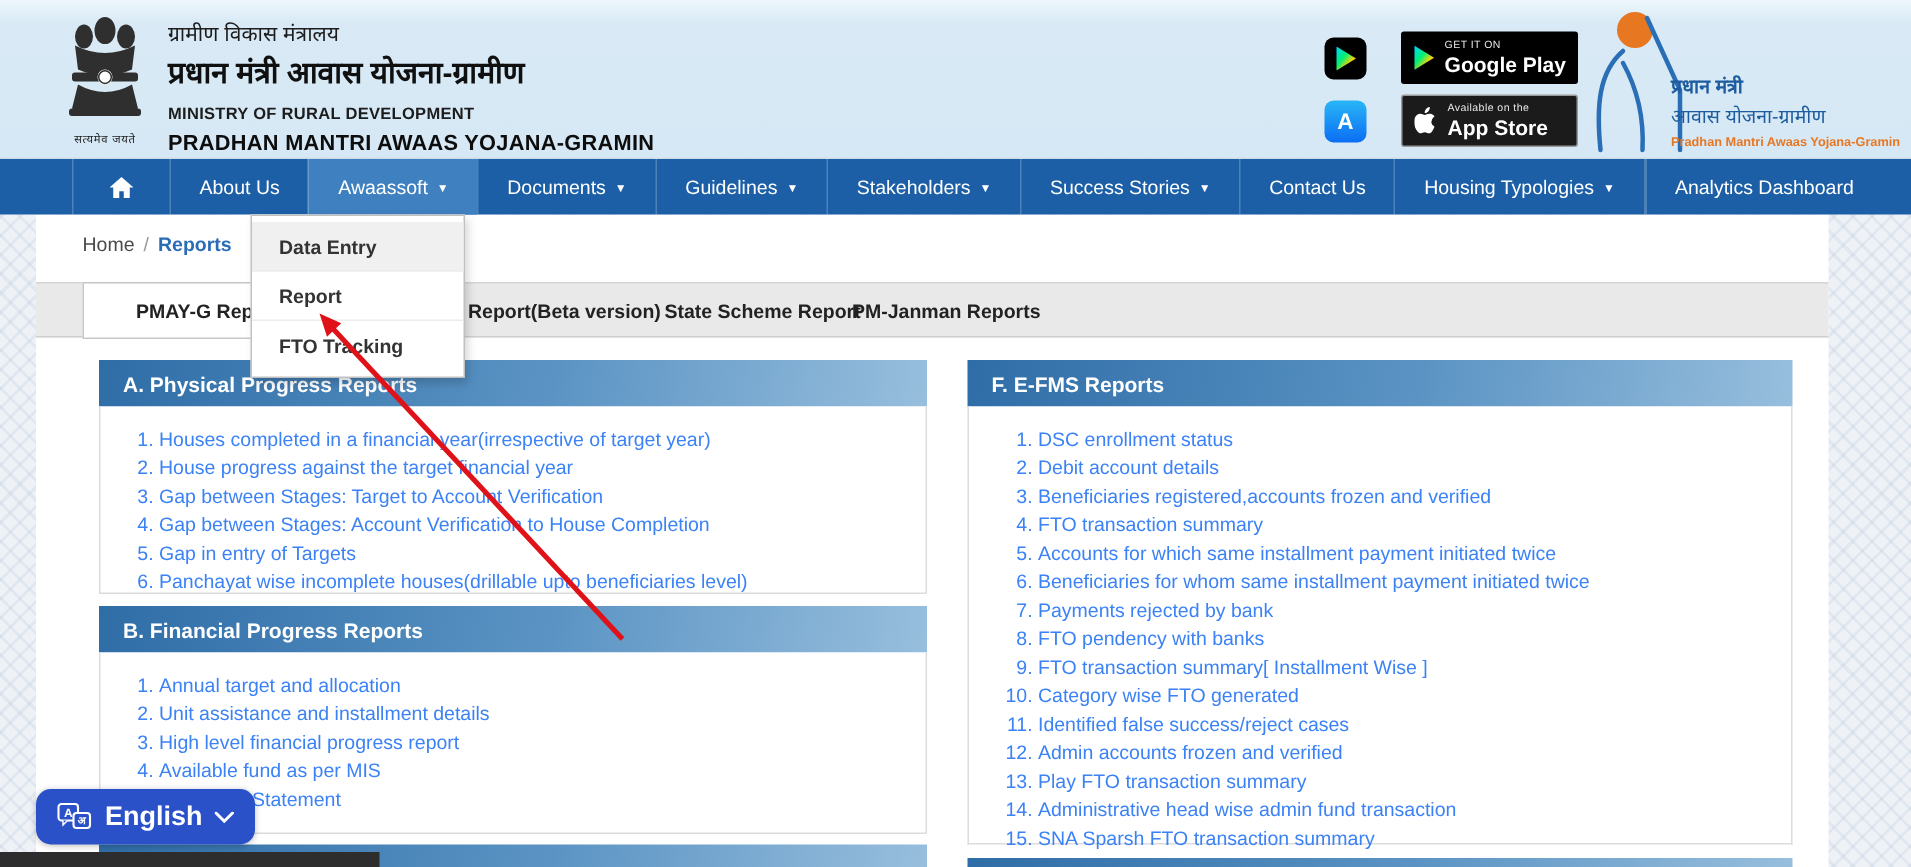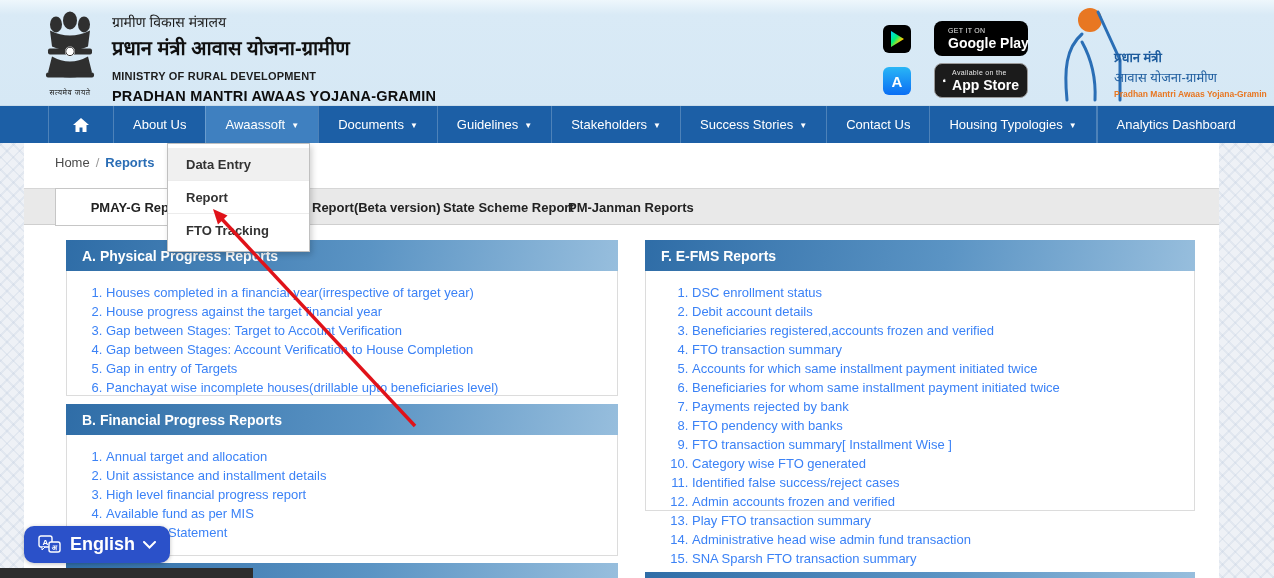--- a/index.html
+++ b/index.html
@@ -23,21 +23,21 @@
   .emblem-caption{ font-size:7.5px; color:#222; text-align:center; letter-spacing:.5px; }
   .titles{ position:absolute; left:112px; top:12px; color:#111; }
   .t-hi-small{ font-size:14px; color:#1c1c1c; }
   .t-hi-big{ font-size:20px; font-weight:bold; margin-top:3px; color:#101010; }
   .t-en-small{ font-size:11px; font-weight:bold; margin-top:9px; color:#1c1c1c; letter-spacing:.2px; }
   .t-en-big{ font-size:14.5px; font-weight:bold; margin-top:6px; color:#0d0d0d; letter-spacing:.2px; }
   .store-icon{ position:absolute; width:28px; height:28px; border-radius:6px; cursor:pointer; }
   .gp-icon{ left:883px; top:25px; background:#000; display:flex; align-items:center; justify-content:center; }
   .as-icon{ left:883px; top:67px; background:linear-gradient(180deg,#29b6f6,#0b6ef4); color:#fff;
             display:flex; align-items:center; justify-content:center; font-weight:bold; font-size:15px; }
-  .badge{ position:absolute; width:94px; height:35px; background:#000; border-radius:8px;
+  .badge{ position:absolute; width:118px; height:35px; background:#000; border-radius:2px;
           display:flex; align-items:center; padding:12px 8px; gap:6px; color:#fff; cursor:pointer; }
   .badge .b-lines .b-top{ font-size:7px; letter-spacing:.3px; color:#e8e8e8; }
   .badge .b-lines .b-bottom{ font-size:14px; font-weight:bold; margin-top:1px; white-space:nowrap; }
   .badge-gp{ left:934px; top:21px; }
   .badge-as{ left:934px; top:63px; border:1px solid #9a9a9a; background:#1b1b1b; }
   .apple-glyph{ font-size:18px; line-height:1; }
   .logo{ position:absolute; left:1052px; top:4px; width:196px; height:100px; }
   .logo svg{ position:absolute; left:0; top:0; }
   .logo-text{ position:absolute; left:62px; top:44px; width:134px; }
   .logo-hi1{ color:#1d5c9e; font-weight:bold; font-size:13px; }
@@ -84,21 +84,21 @@
   }
   .panel-body{ background:#fff; border:1px solid #dcdcdc; border-top:none; }
   .panel-body ol{ margin:0; padding:12px 8px 0 39px; }
   .panel-body li{ font-size:13px; color:#3b82f6; line-height:19px; cursor:pointer; }
   .efms-body ol{ padding-left:46px; }
   .p-physical{ left:66px; top:240px; width:552px; }
   .p-physical .panel-body{ height:125px; }
   .p-financial{ left:66px; top:404px; width:552px; }
   .p-financial .panel-body{ height:121px; }
   .p-efms{ left:645px; top:240px; width:550px; }
-  .p-efms .panel-body{ height:240px; }
+  .p-efms .panel-body{ height:292px; }
   .li-partial span{ padding-left:62px; display:inline-block; }
   .partial-bar-left{ position:absolute; left:66px; top:563px; width:552px; height:15px;
     background:linear-gradient(100deg,#2f6da7 0%, #5b94c4 55%, #97bedd 100%); }
   .partial-bar-right{ position:absolute; left:645px; top:572px; width:550px; height:6px;
     background:linear-gradient(100deg,#2f6da7 0%, #5b94c4 55%, #97bedd 100%); }
   
   .dropdown{
     position:absolute; left:167px; top:143px; width:143px; background:#fff;
     border:1px solid #c0c0c0; box-shadow:2px 3px 6px rgba(0,0,0,.18); z-index:40; padding:4px 0;
   }

